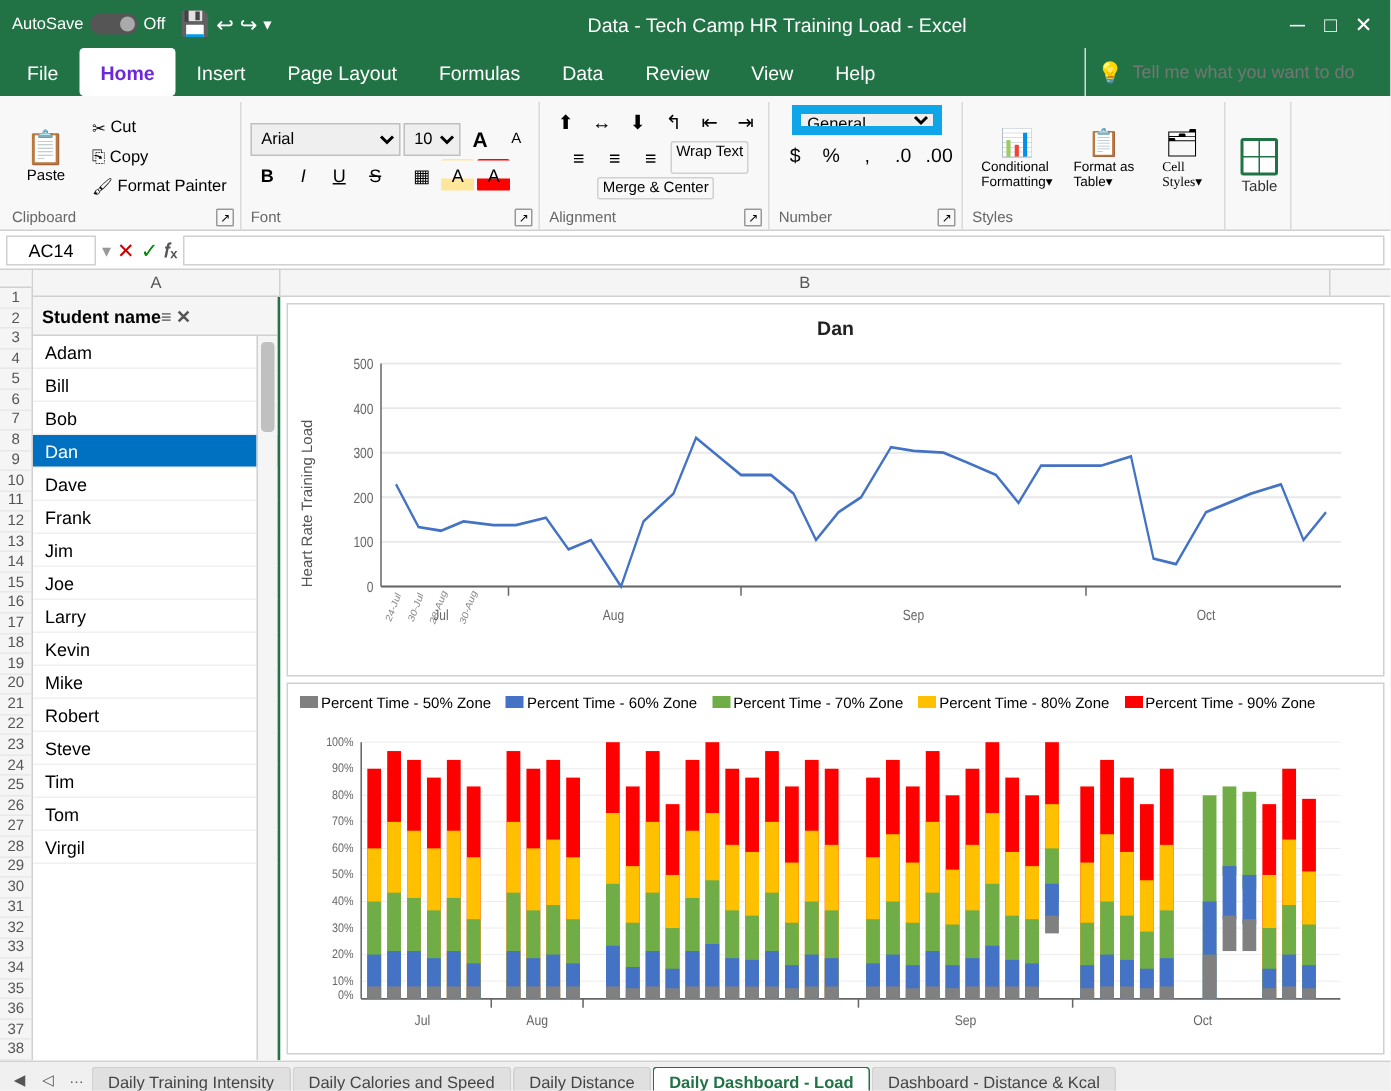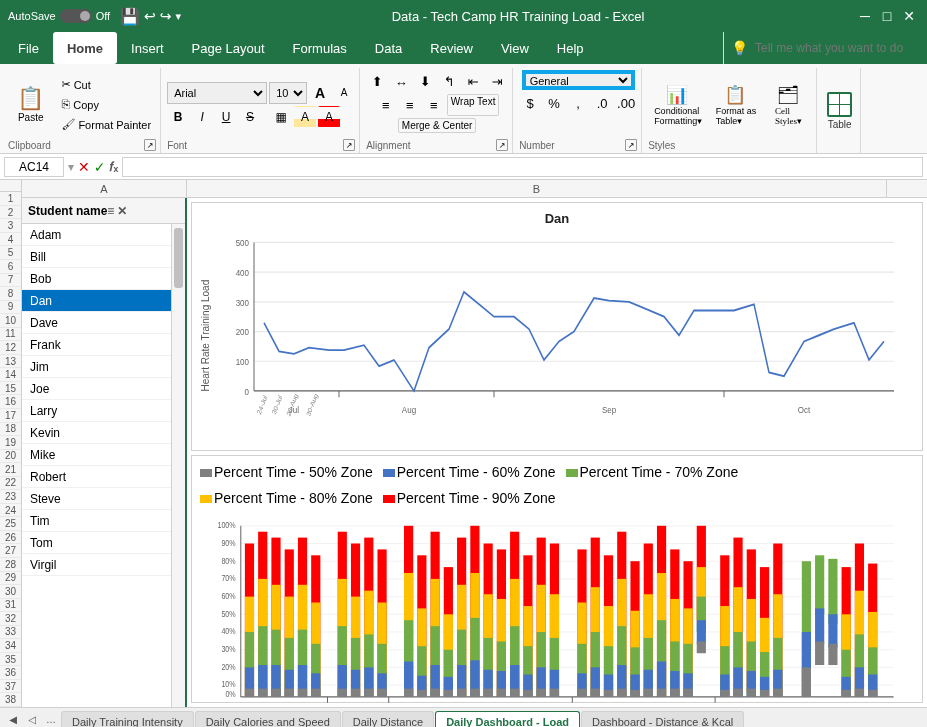--- a/index.html
+++ b/index.html
@@ -33,21 +33,21 @@
       padding: 0 4px;
     }
     .menu-item {
       padding: 0 14px;
       display: flex;
       align-items: center;
       cursor: pointer;
       font-size: 13px;
       border-radius: 3px;
     }
-    .menu-item.active { background: white; color: #404040; font-weight: 600; }
+    .menu-item.active { background: white; color: #6d28d9; font-weight: 600; }
 
     
     #ribbon {
       background: #f8f8f8;
       border-bottom: 1px solid #d0d0d0;
       height: 90px;
       display: flex;
       align-items: stretch;
       padding: 4px 4px 0;
       gap: 2px;
@@ -366,24 +366,24 @@
       display: flex; align-items: center; justify-content: center;
       font-size: 8px;
       cursor: pointer;
       align-self: flex-end;
       margin-bottom: 2px;
       margin-left: auto;
     }
 
     
     .num-format-select {
-      width: 113px;
+      width: 100px;
       height: 20px;
       font-size: 11px;
-      border: 4px solid #0ea5e9;
+      border: 6px solid #0ea5e9;
     }
 
     
     .align-btn {
       width: 22px; height: 22px;
       border: 1px solid transparent;
       background: transparent;
       cursor: pointer;
       display: flex; align-items: center; justify-content: center;
       font-size: 13px;
@@ -733,21 +733,21 @@
                 <text x="50" y="142" text-anchor="middle" font-size="6" fill="#888" transform="rotate(-65,50,142)">24-Jul</text>
                 <text x="65" y="142" text-anchor="middle" font-size="6" fill="#888" transform="rotate(-65,65,142)">30-Jul</text>
                 <text x="80" y="142" text-anchor="middle" font-size="6" fill="#888" transform="rotate(-65,80,142)">28-Aug</text>
                 <text x="100" y="142" text-anchor="middle" font-size="6" fill="#888" transform="rotate(-65,100,142)">30-Aug</text>
               </svg>
             </div>
           </div>
 
           <div class="chart-container">
 
-            <div style="display:flex;gap:10px;flex-wrap:wrap;margin-bottom:8px;font-size:14px;">
+            <div style="display:flex;gap:10px;flex-wrap:wrap;margin-bottom:8px;font-size:10px;">
               <span><span style="display:inline-block;width:12px;height:8px;background:#808080;margin-right:2px;"></span>Percent Time - 50% Zone</span>
               <span><span style="display:inline-block;width:12px;height:8px;background:#4472C4;margin-right:2px;"></span>Percent Time - 60% Zone</span>
               <span><span style="display:inline-block;width:12px;height:8px;background:#70AD47;margin-right:2px;"></span>Percent Time - 70% Zone</span>
               <span><span style="display:inline-block;width:12px;height:8px;background:#FFC000;margin-right:2px;"></span>Percent Time - 80% Zone</span>
               <span><span style="display:inline-block;width:12px;height:8px;background:#FF0000;margin-right:2px;"></span>Percent Time - 90% Zone</span>
             </div>
             <div id="bar-chart-area" style="display:flex;align-items:stretch;height:calc(100% - 24px);">
               <svg class="chart-svg" viewBox="0 0 700 175" preserveAspectRatio="none">
 
                 <text x="35" y="12" text-anchor="end" font-size="7" fill="#666">100%</text>

